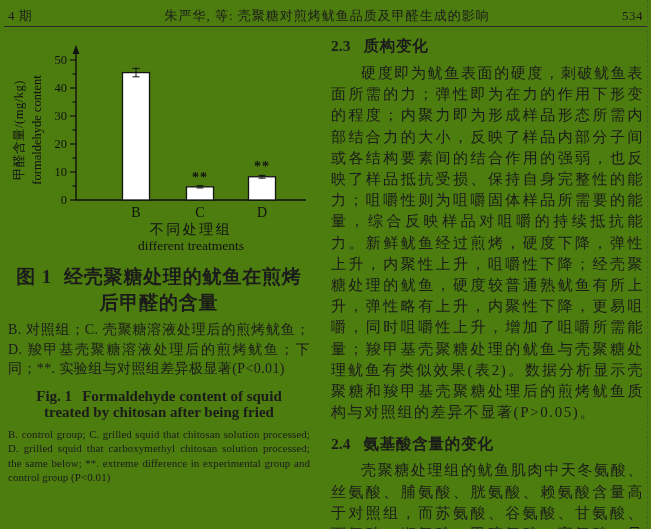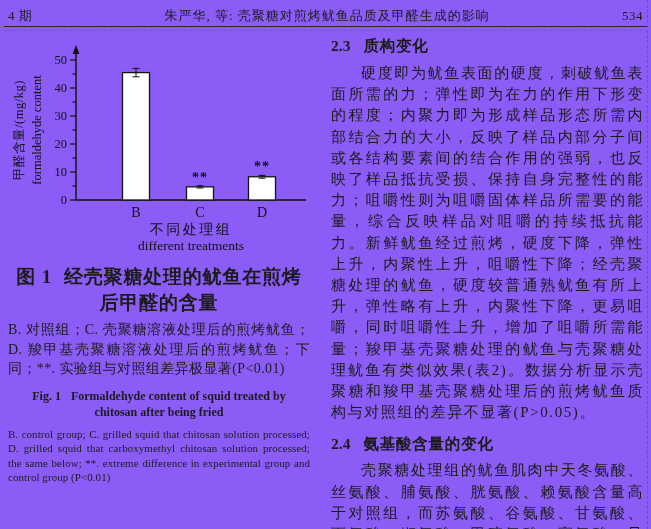--- a/index.html
+++ b/index.html
@@ -1,18 +1,18 @@
 <!DOCTYPE html>
 <html><head>
 <meta charset="utf-8">
 <style>
   html,body{margin:0;padding:0;background:#d8d8d8;}
   .page{
     position:relative;width:651px;height:529px;margin:0;
-    background:#8b5cf6;
+    background:#4d7c0f;
     overflow:hidden;
     font-family:"Liberation Serif","DejaVu Serif",serif;
     color:#1b1b1b;
   }
   
   .page::after{
     content:"";position:absolute;top:0;bottom:0;right:3px;
     border-left:1px dashed rgba(60,60,60,.35);
   }
   
@@ -63,21 +63,21 @@
     margin-top:10px;text-align:center;font-weight:bold;
     font-size:19px;letter-spacing:.8px;
   }
   .cap-label{margin-right:12px;}
   .notes-cn{
     margin:4px 0 0 0;font-size:14px;line-height:19.5px;
     text-align:justify;letter-spacing:.4px;
   }
   .cap-en{
     margin-top:9px;padding:0 6px;text-align:center;font-weight:bold;
-    font-size:12px;line-height:16.5px;font-family:Liberation Serif, serif;
+    font-size:15px;line-height:16.5px;font-family:Liberation Serif, serif;
   }
   .cap-en .cap-label{margin-right:10px;}
   .notes-en{
     margin:6px 0 0 0;font-size:10.9px;line-height:14.6px;
     text-align:justify;letter-spacing:.1px;
   }
 </style>
 </head>
 <body>
 

